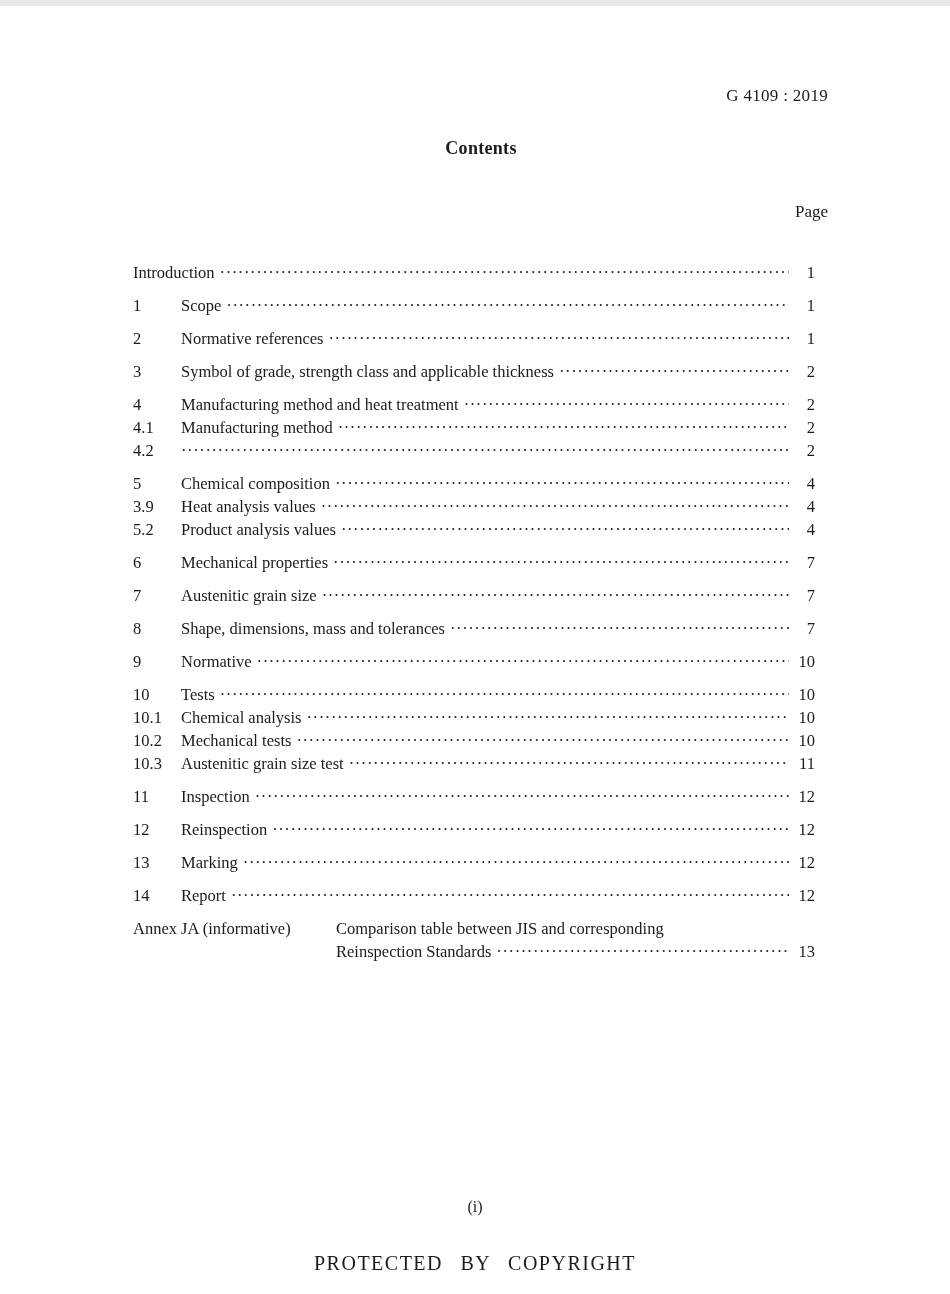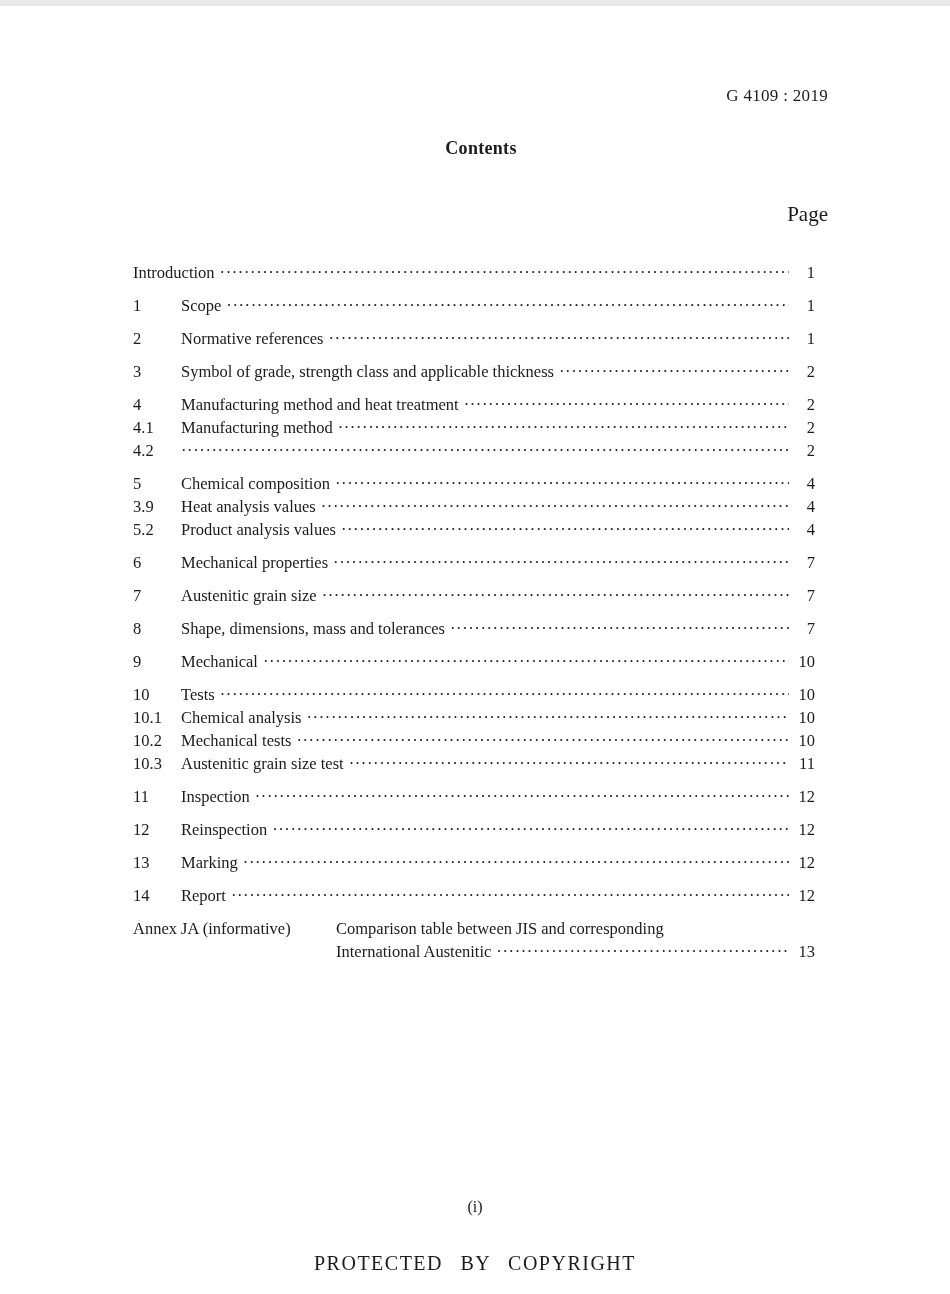--- a/index.html
+++ b/index.html
@@ -27,21 +27,21 @@
     right: 0;
     text-align: center;
     font-weight: bold;
     font-size: 18px;
     letter-spacing: 0.3px;
   }
   .page-label {
     position: absolute;
     top: 196px;
     right: 122px;
-    font-size: 21px;
+    font-size: 17px;
   }
   .toc {
     position: absolute;
     top: 255px;
     left: 133px;
     right: 135px;
   }
   .toc-row {
     display: flex;
     align-items: baseline;
@@ -185,21 +185,21 @@
     <span class="toc-page">7</span>
   </div>
       <div class="toc-row group-start">
     <span class="toc-num">8</span>
     <span class="toc-title">Shape, dimensions, mass and tolerances</span>
     <span class="toc-leader">················································································································································································································································</span>
     <span class="toc-page">7</span>
   </div>
       <div class="toc-row group-start">
     <span class="toc-num">9</span>
-    <span class="toc-title">Mechanical</span>
+    <span class="toc-title">Normative</span>
     <span class="toc-leader">················································································································································································································································</span>
     <span class="toc-page">10</span>
   </div>
       <div class="toc-row group-start">
     <span class="toc-num">10</span>
     <span class="toc-title">Tests</span>
     <span class="toc-leader">················································································································································································································································</span>
     <span class="toc-page">10</span>
   </div>
       <div class="toc-row">
@@ -242,21 +242,21 @@
     <span class="toc-num">14</span>
     <span class="toc-title">Report</span>
     <span class="toc-leader">················································································································································································································································</span>
     <span class="toc-page">12</span>
   </div>
       <div class="toc-row annex group-start" id="annex-row">
       <span class="annex-label">Annex JA (informative)</span>
       <div class="annex-body">
         <div class="annex-line1">Comparison table between JIS and corresponding</div>
         <div class="annex-line2">
-          <span class="annex-title2">International Austenitic</span>
+          <span class="annex-title2">Reinspection Standards</span>
           <span class="toc-leader">················································································································································································································································</span>
           <span class="toc-page">13</span>
         </div>
       </div>
     </div>
   </div>
 
   <div class="footer-page-number">(i)</div>
 
   <div class="footer-copyright">PROTECTED BY COPYRIGHT</div>

